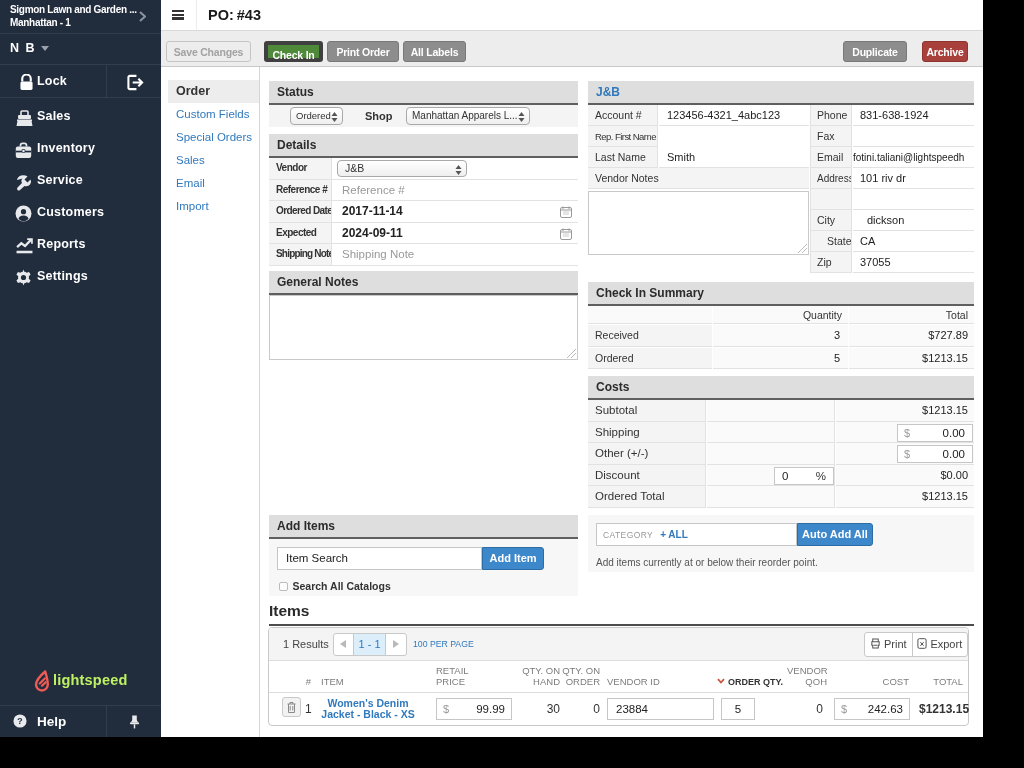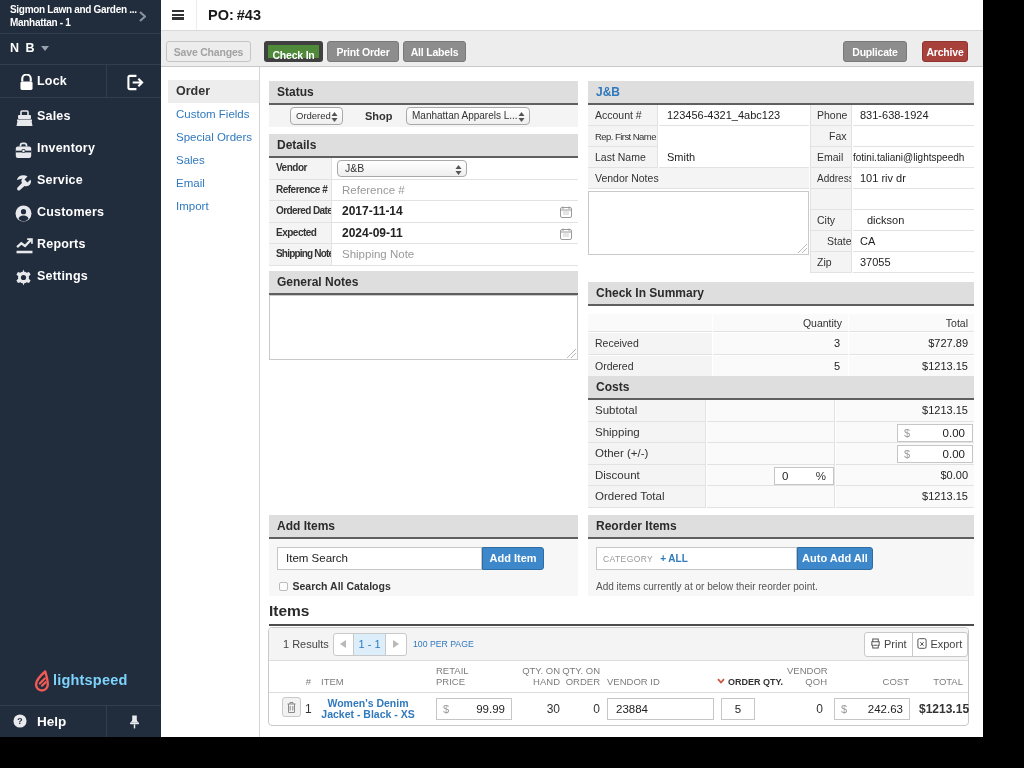--- a/index.html
+++ b/index.html
@@ -126,21 +126,21 @@
           <path d="M8.5 0.5 L9.3 2.8 A6 6 0 0 1 11.7 3.8 L14 2.9 L15.6 5.6 L13.8 7.2 A6 6 0 0 1 13.8 9.8 L15.6 11.4 L14 14.1 L11.7 13.2 A6 6 0 0 1 9.3 14.2 L8.5 16.5 L7.7 14.2 A6 6 0 0 1 5.3 13.2 L3 14.1 L1.4 11.4 L3.2 9.8 A6 6 0 0 1 3.2 7.2 L1.4 5.6 L3 2.9 L5.3 3.8 A6 6 0 0 1 7.7 2.8 Z" fill="#e7e9ec"></path>
           <circle cx="8.5" cy="8.5" r="2.6" fill="#212c3c"></circle>
         </svg>
       <div class="tx">Settings</div>
     </div>
     <div class="logo">
       <svg width="17" height="22" viewBox="0 0 17 22" style="position:absolute; left:0; top:2px;">
         <path d="M12.2 1.5 C7.5 5.5 3 10 3 14.6 A5.9 5.9 0 0 0 14.8 14.6 C14.8 10.2 13.5 5.8 12.2 1.5 Z" fill="none" stroke="#f15b55" stroke-width="2.4" stroke-linejoin="round"></path>
         <path d="M11.8 8.5 L6.8 13.5 M12.6 12.2 L9 15.8" stroke="#f15b55" stroke-width="2.2" stroke-linecap="round"></path>
       </svg>
-      <div style="position:absolute; left:20px; top:4px; font-size:14.5px; font-weight:bold; color:#7dd3fc; letter-spacing:0.2px;">lightspeed</div>
+      <div style="position:absolute; left:20px; top:4px; font-size:14.5px; font-weight:bold; color:#bef264; letter-spacing:0.2px;">lightspeed</div>
     </div>
     <div class="helpbar">
       <div class="helpdiv"></div>
       <svg style="position:absolute; left:13px; top:8px;" width="14" height="14" viewBox="0 0 16 16">
           <circle cx="8" cy="8" r="7.5" fill="#e7e9ec"></circle>
           <text x="8" y="11.5" text-anchor="middle" font-size="10" font-weight="bold" fill="#212c3c" font-family="Liberation Sans">?</text>
         </svg>
       <div style="position:absolute; left:37px; top:0; line-height:31px; font-size:13.5px; font-weight:bold; color:#fff;">Help</div>
       <svg style="position:absolute; left:129px; top:9px;" width="11" height="14" viewBox="0 0 12 15">
           <path d="M3.5 0.5 L8.5 0.5 L8.5 5 Q8.5 6.5 10 7.5 L11 8.2 L1 8.2 L2 7.5 Q3.5 6.5 3.5 5 Z" fill="#e7e9ec"></path>
@@ -254,42 +254,42 @@
       <div class="lbl" style="left:0; top:21px; width:70px; height:21px; line-height:21px; padding-left:7px; bottom:auto; border-bottom:1px solid #e2e2e2; font-size:9.5px; letter-spacing:-0.55px;">Rep. First Name</div>
       <div class="lbl" style="left:0; top:42px; width:70px; height:21px; line-height:21px; padding-left:7px; bottom:auto; border-bottom:1px solid #e2e2e2;">Last Name</div>
       <div class="lbl" style="left:0; top:63px; width:221px; height:21px; line-height:21px; padding-left:7px; bottom:auto; border-bottom:1px solid #e2e2e2; border-right:none;">Vendor Notes</div>
 
       <div class="val" style="left:71px; top:0; width:150px; height:21px; line-height:21px; padding-left:8px; bottom:auto; border-bottom:1px solid #e2e2e2; font-size:11px;">123456-4321_4abc123</div>
       <div class="val" style="left:71px; top:42px; width:150px; height:21px; line-height:21px; padding-left:8px; bottom:auto; border-bottom:1px solid #e2e2e2; font-size:11px;">Smith</div>
 
       <div class="ta" style="left:0; top:86px; width:221px; height:64px;"></div>
 
       <div class="lbl" style="left:222px; top:0; width:42px; height:21px; line-height:21px; padding-left:6px; bottom:auto; border-bottom:1px solid #e2e2e2; border-left:1px solid #e2e2e2;">Phone</div>
-      <div class="lbl" style="left:222px; top:21px; width:42px; height:21px; line-height:21px; padding-left:18px; bottom:auto; border-bottom:1px solid #e2e2e2; border-left:1px solid #e2e2e2;">Fax</div>
+      <div class="lbl" style="left:222px; top:21px; width:42px; height:21px; line-height:21px; padding-left:6px; bottom:auto; border-bottom:1px solid #e2e2e2; border-left:1px solid #e2e2e2;">Fax</div>
       <div class="lbl" style="left:222px; top:42px; width:42px; height:21px; line-height:21px; padding-left:6px; bottom:auto; border-bottom:1px solid #e2e2e2; border-left:1px solid #e2e2e2;">Email</div>
       <div class="lbl" style="left:222px; top:63px; width:42px; height:21px; line-height:21px; padding-left:6px; bottom:auto; border-bottom:1px solid #e2e2e2; border-left:1px solid #e2e2e2; font-size:10px;">Address</div>
       <div class="lbl" style="left:222px; top:84px; width:42px; height:21px; bottom:auto; border-bottom:1px solid #e2e2e2; border-left:1px solid #e2e2e2;"></div>
       <div class="lbl" style="left:222px; top:105px; width:42px; height:21px; line-height:21px; padding-left:6px; bottom:auto; border-bottom:1px solid #e2e2e2; border-left:1px solid #e2e2e2;">City</div>
       <div class="lbl" style="left:222px; top:126px; width:42px; height:21px; line-height:21px; padding-left:16px; bottom:auto; border-bottom:1px solid #e2e2e2; border-left:1px solid #e2e2e2;">State</div>
       <div class="lbl" style="left:222px; top:147px; width:42px; height:21px; line-height:21px; padding-left:6px; bottom:auto; border-bottom:1px solid #e2e2e2; border-left:1px solid #e2e2e2;">Zip</div>
 
       <div class="val" style="left:265px; top:0; width:121px; height:21px; line-height:21px; padding-left:7px; bottom:auto; border-bottom:1px solid #e2e2e2; font-size:11px;">831-638-1924</div>
       <div class="val" style="left:265px; top:21px; width:121px; height:21px; bottom:auto; border-bottom:1px solid #e2e2e2;"></div>
       <div class="val" style="left:265px; top:42px; width:121px; height:21px; line-height:21px; bottom:auto; border-bottom:1px solid #e2e2e2; overflow:hidden; white-space:nowrap; font-size:10px;">fotini.taliani@lightspeedh</div>
       <div class="val" style="left:265px; top:63px; width:121px; height:21px; line-height:21px; padding-left:7px; bottom:auto; border-bottom:1px solid #e2e2e2; font-size:11px;">101 riv dr</div>
       <div class="val" style="left:265px; top:84px; width:121px; height:21px; bottom:auto; border-bottom:1px solid #e2e2e2;"></div>
       <div class="val" style="left:265px; top:105px; width:121px; height:21px; line-height:21px; padding-left:14px; bottom:auto; border-bottom:1px solid #e2e2e2; font-size:11px;">dickson</div>
       <div class="val" style="left:265px; top:126px; width:121px; height:21px; line-height:21px; padding-left:7px; bottom:auto; border-bottom:1px solid #e2e2e2; font-size:11px;">CA</div>
       <div class="val" style="left:265px; top:147px; width:121px; height:21px; line-height:21px; padding-left:7px; bottom:auto; border-bottom:1px solid #e2e2e2; font-size:11px;">37055</div>
     </div>
   </div>
 
   <div class="panel" style="left:588px; top:282px; width:386px;">
     <div class="sec-h">Check In Summary</div>
-    <div style="position:relative; height:62px;margin-top:8px;">
+    <div style="position:relative; height:62px;">
       <div style="position:absolute; left:0; top:0; width:124px; height:18px; background:#fafafa; border-bottom:1px solid #e2e2e2;"></div>
       <div style="position:absolute; left:125px; top:0; width:135px; height:18px; background:#fafafa; border-bottom:1px solid #e2e2e2; line-height:18px; font-size:10.5px; color:#333; text-align:right; padding-right:6px;">Quantity</div>
       <div style="position:absolute; left:261px; top:0; width:125px; height:18px; background:#fafafa; border-bottom:1px solid #e2e2e2; line-height:18px; font-size:10.5px; color:#333; text-align:right; padding-right:6px;">Total</div>
       <div class="lbl" style="left:0; top:19px; width:124px; height:21.5px; line-height:21.5px; padding-left:7px; bottom:auto; border-bottom:1px solid #e2e2e2; border-right:none;">Received</div>
       <div style="position:absolute; left:125px; top:19px; width:135px; height:21.5px; background:#fafafa; border-bottom:1px solid #e2e2e2; line-height:21.5px; font-size:11px; color:#222; text-align:right; padding-right:8px;">3</div>
       <div style="position:absolute; left:261px; top:19px; width:125px; height:21.5px; background:#fafafa; border-bottom:1px solid #e2e2e2; line-height:21.5px; font-size:11px; color:#222; text-align:right; padding-right:6px;">$727.89</div>
       <div class="lbl" style="left:0; top:41.5px; width:124px; height:21.5px; line-height:21.5px; padding-left:7px; bottom:auto; border-bottom:1px solid #e2e2e2; border-right:none;">Ordered</div>
       <div style="position:absolute; left:125px; top:41.5px; width:135px; height:21.5px; background:#fafafa; border-bottom:1px solid #e2e2e2; line-height:21.5px; font-size:11px; color:#222; text-align:right; padding-right:8px;">5</div>
       <div style="position:absolute; left:261px; top:41.5px; width:125px; height:21.5px; background:#fafafa; border-bottom:1px solid #e2e2e2; line-height:21.5px; font-size:11px; color:#222; text-align:right; padding-right:6px;">$1213.15</div>
     </div>
@@ -323,21 +323,20 @@
         </div>
       <div class="crow" style="top:86.4px;">
           <div class="cl">Ordered Total</div>
           <div class="cm"></div>
           <div class="cr" style="line-height:21.6px; text-align:right; padding-right:6px; font-size:11px; color:#222;">$1213.15</div>
         </div>
     </div>
   </div>
 
   <div class="panel" style="left:588px; top:515px; width:386px;">
-    <div class="sec-h">Reorder Items</div>
     <div style="position:relative; height:57px; background:#f7f7f7;">
       <div class="inp" style="left:8px; top:8px; width:201px; height:23px; line-height:21px;"><span style="color:#999; font-size:8.5px; letter-spacing:0.4px; padding-left:6px;">CATEGORY</span><span style="color:#3079bd; font-size:10px; font-weight:bold; padding-left:7px;">+ ALL</span></div>
       <div class="bluebtn" style="left:209px; top:8px; width:76px; height:23px; line-height:21px; border-radius:0 3px 3px 0;">Auto Add All</div>
       <div style="position:absolute; left:8px; top:37px; line-height:21px; font-size:10px; color:#555;">Add items currently at or below their reorder point.</div>
     </div>
   </div>
 
   <div class="ab" style="left:269px; top:602px; font-size:15.5px; font-weight:bold; color:#2b2b2b;">Items</div>
   <div class="ab" style="left:269px; top:624px; width:705px; height:2px; background:#4c4c4c;"></div>
 

